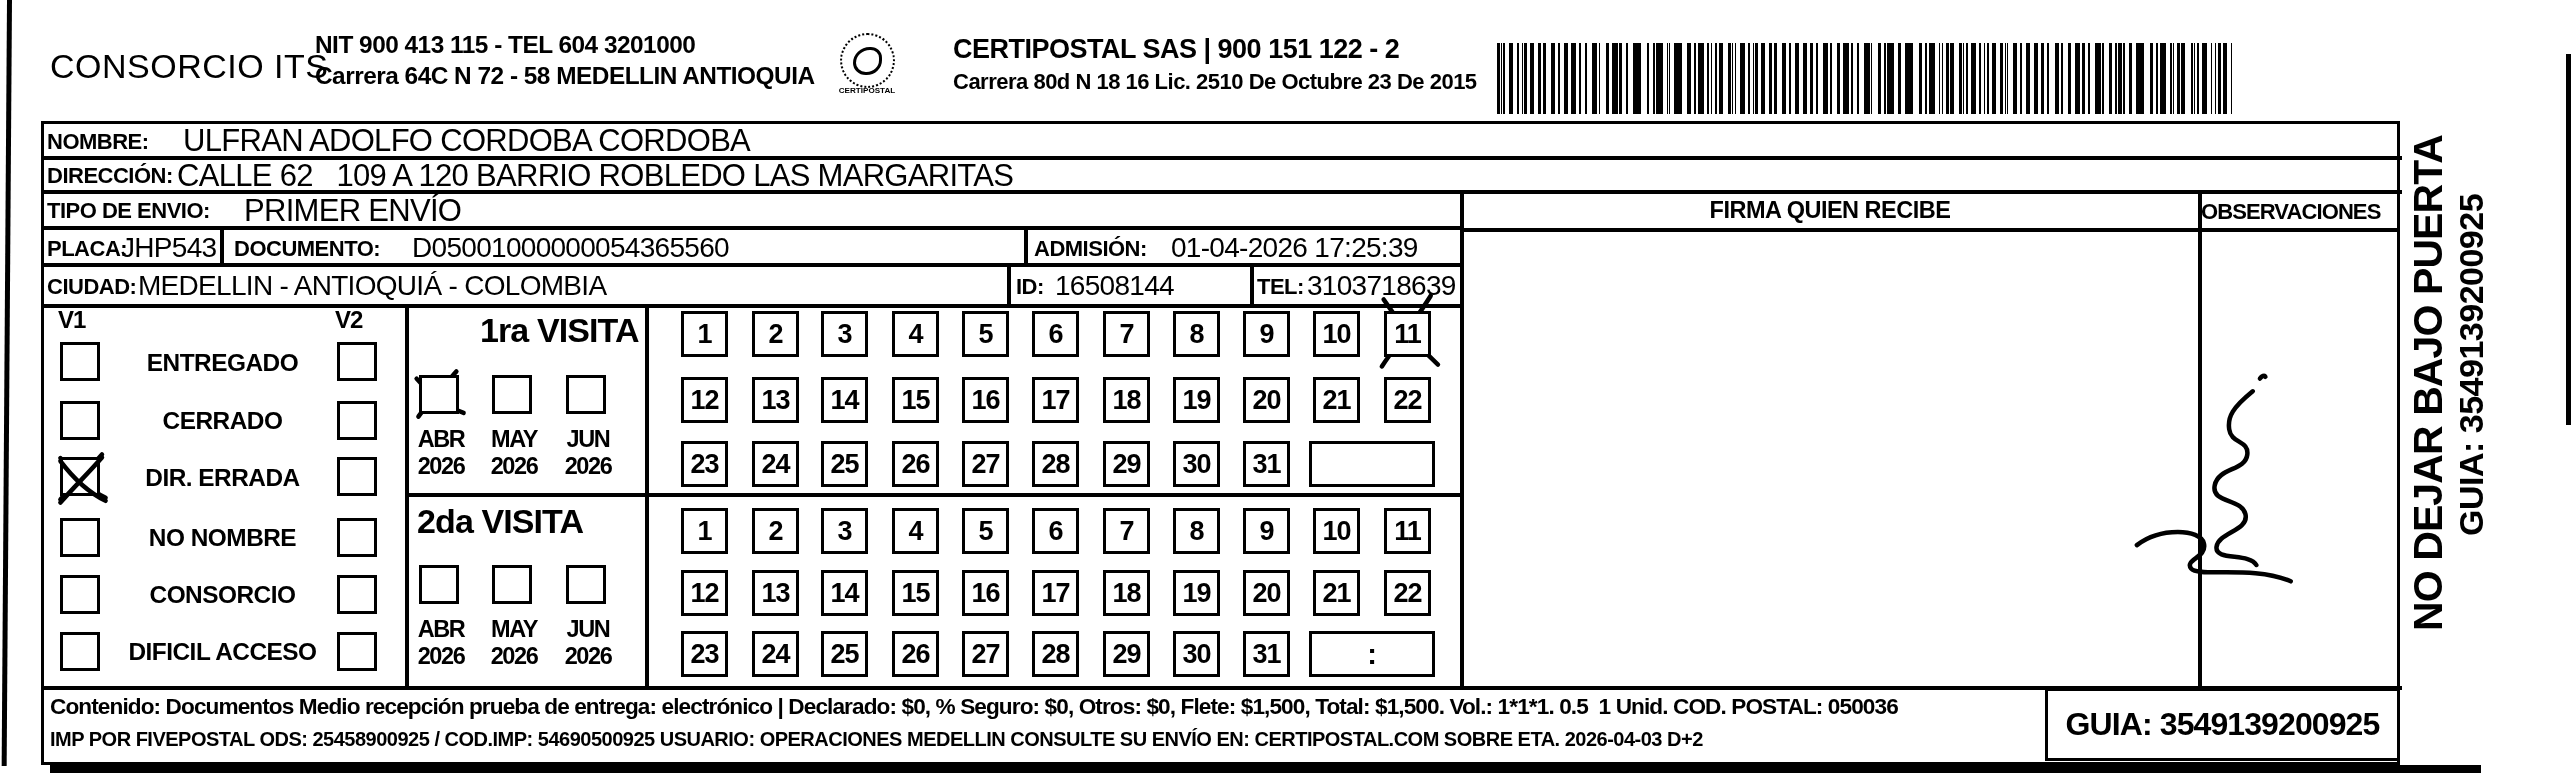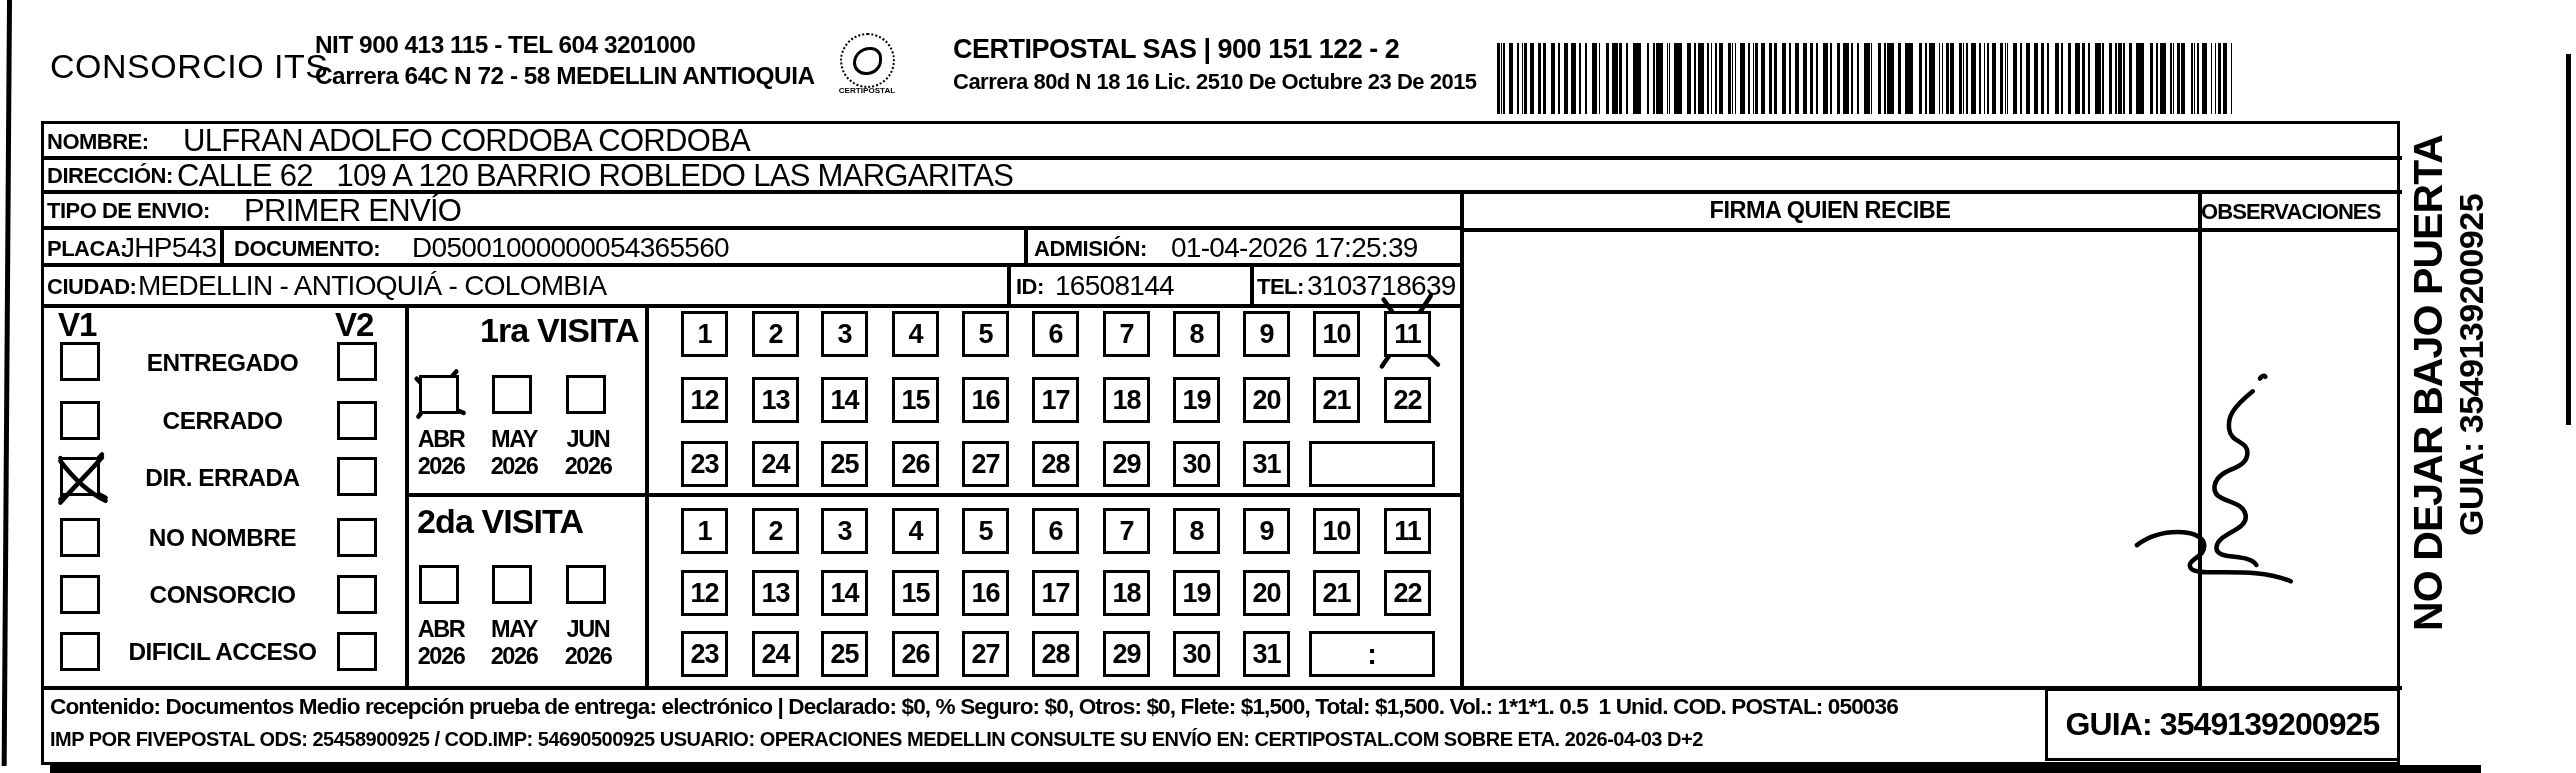--- a/index.html
+++ b/index.html
@@ -15,21 +15,21 @@
   .daybox{position:absolute;width:41px;height:40px;border:3.6px solid #000;background:#fff;
           display:flex;align-items:center;justify-content:center;
           font-size:27px;font-weight:bold;letter-spacing:-0.9px;}
   .widebox{position:absolute;width:120px;height:40px;border:3.6px solid #000;background:#fff;
           display:flex;align-items:center;justify-content:center;
           font-size:29px;font-weight:bold;}
   .optlbl{position:absolute;width:235px;text-align:center;font-weight:bold;font-size:24.4px;letter-spacing:-0.5px;}
   .monlbl{position:absolute;width:60px;text-align:center;font-weight:bold;font-size:23.5px;
           line-height:27px;letter-spacing:-1.4px;white-space:pre-line;}
   .vtitle{position:absolute;font-weight:bold;font-size:34px;letter-spacing:-0.9px;}
-  .colhdr{position:absolute;font-weight:bold;font-size:33px;letter-spacing:-0.9px;}
+  .colhdr{position:absolute;font-weight:bold;font-size:24px;letter-spacing:-0.9px;}
   .hw{position:absolute;pointer-events:none;}
   .hw path{fill:none;stroke:#000;stroke-width:5;stroke-linecap:round;stroke-linejoin:round;}
   .barcode{position:absolute;left:1497px;top:43px;width:735px;height:71px;background:#fff;
     background-image:
       repeating-linear-gradient(90deg,#000 0 2.7px,transparent 2.7px 6.3px,#000 6.3px 8.1px,transparent 8.1px 13.6px),
       repeating-linear-gradient(90deg,transparent 0 3.6px,#000 3.6px 5.4px,transparent 5.4px 11.8px,#000 11.8px 16.3px,transparent 16.3px 21px);}
   .seal{position:absolute;left:840px;top:33px;width:51px;height:51px;border:2.7px dotted #000;
         border-radius:50%;display:flex;align-items:center;justify-content:center;}
   .seal-inner{width:23.5px;height:22px;border:3.6px solid #000;border-radius:60% 40% 55% 45%;}
   .seal-cap{position:absolute;left:831px;top:87px;width:72px;text-align:center;

